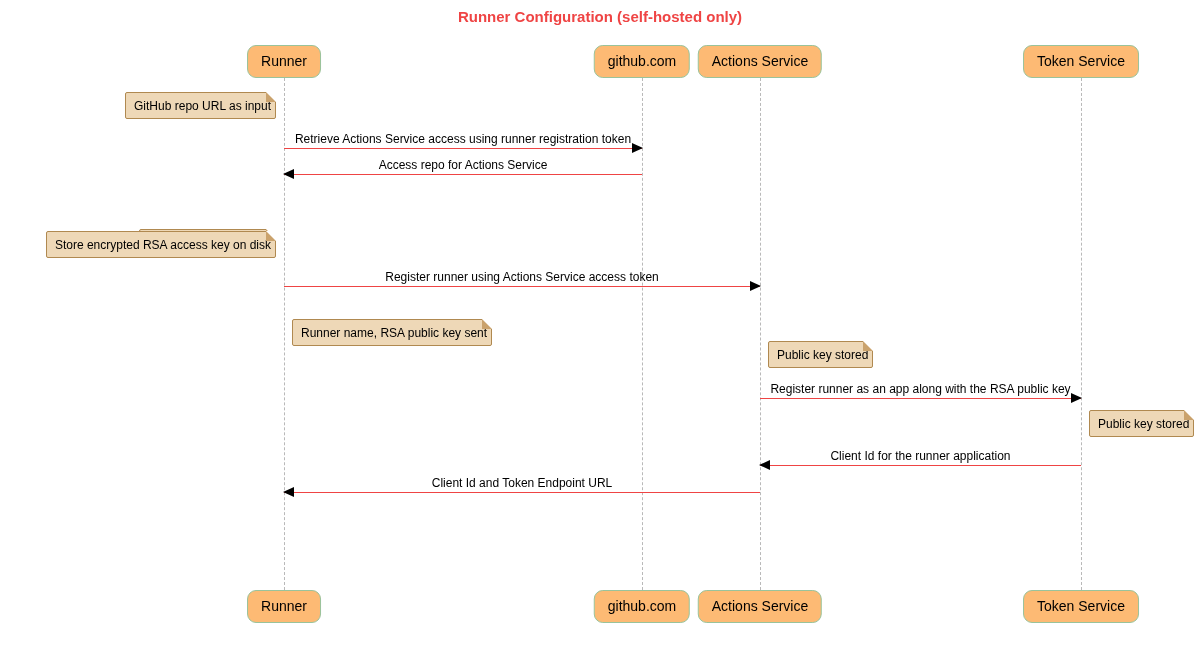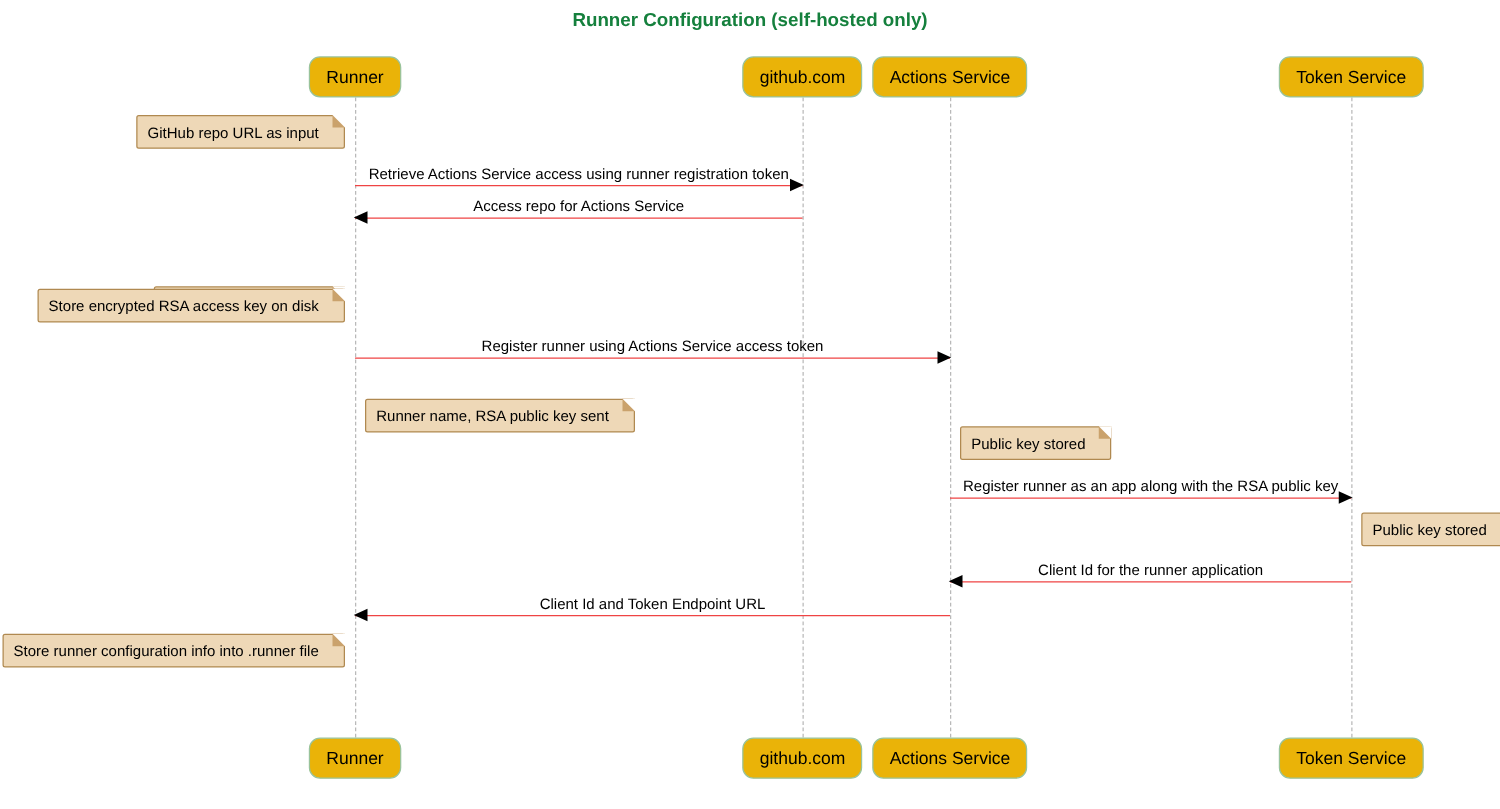--- a/index.html
+++ b/index.html
@@ -17,36 +17,36 @@
     overflow: hidden;
   }
   .title {
     position: absolute;
     top: 8px;
     left: 0;
     width: 1200px;
     text-align: center;
     font-size: 15px;
     font-weight: bold;
-    color: #15803d;
+    color: #ef4444;
   }
   .lifeline {
     position: absolute;
     top: 78px;
     height: 512px;
     width: 0;
     border-left: 1px dashed #b9b9b9;
   }
   .participant {
     position: absolute;
     transform: translateX(-50%);
     height: 31px;
     line-height: 31px;
     padding: 0 13px;
-    background: #eab308;
+    background: #fdba74;
     border: 1px solid #99c39b;
     border-radius: 9px;
     font-size: 14px;
     white-space: nowrap;
     text-align: center;
   }
   .message {
     position: absolute;
     height: 20px;
     border-bottom: 1px solid #ef4444;
@@ -74,21 +74,21 @@
   }
   .dir-left .arrowhead {
     left: -1px;
     border-right: 11px solid #000000;
   }
   .note {
     position: absolute;
     background: #eed8b7;
     border: 1px solid #b08950;
     border-radius: 2px;
-    padding: 6px 20px 5px 8px;
+    padding: 6px 4px 5px 8px;
     font-size: 12px;
     white-space: nowrap;
   }
   .note-fold {
     position: absolute;
     top: -1px;
     right: -1px;
     width: 0;
     height: 0;
     border-width: 0 10px 10px 0;
@@ -155,23 +155,19 @@
     <span class="note-fold"></span>
   </div>
   <div class="note" style="left:768px; top:341px;">
     <span>Public key stored</span>
     <span class="note-fold"></span>
   </div>
   <div class="note" style="left:1089px; top:410px;">
     <span>Public key stored</span>
     <span class="note-fold"></span>
   </div>
-  <div class="note" style="right:924px; top:507px;">
-    <span>Store runner configuration info into .runner file</span>
-    <span class="note-fold"></span>
-  </div>
 
   <div class="participant" style="left:284px; top:590px;">Runner</div>
   <div class="participant" style="left:642px; top:590px;">github.com</div>
   <div class="participant" style="left:760px; top:590px;">Actions Service</div>
   <div class="participant" style="left:1081px; top:590px;">Token Service</div>
 
 </div>
 
 </body></html>

